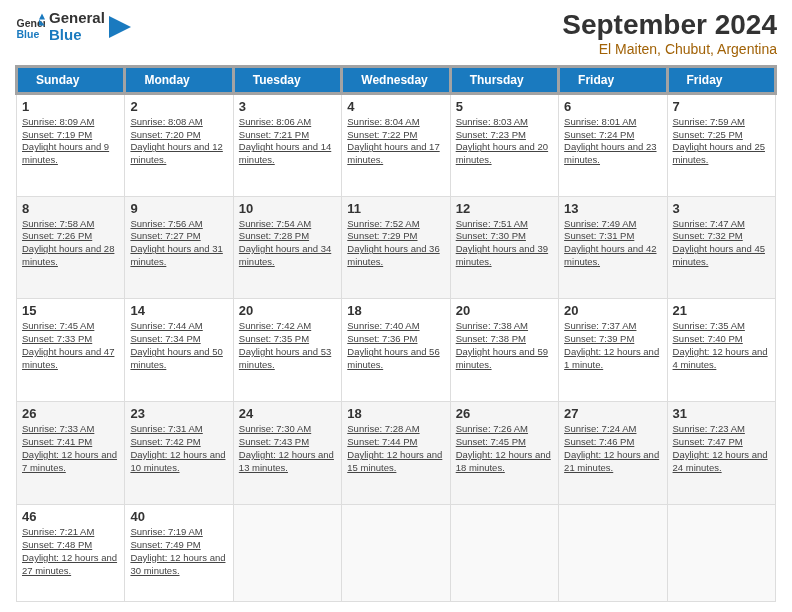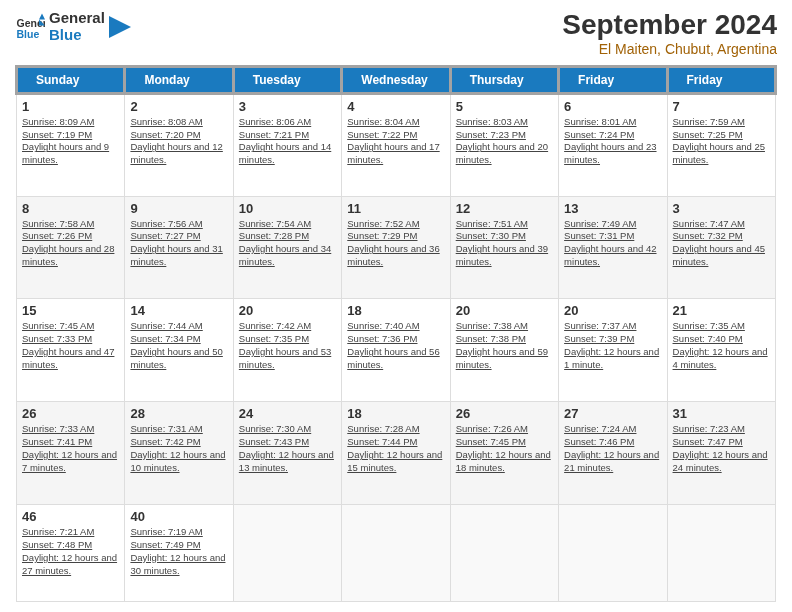--- a/index.html
+++ b/index.html
@@ -226,21 +226,21 @@
           <div class="day-info">Sunrise: 7:35 AM<br>Sunset: 7:40 PM<br>Daylight: 12 hours and 4 minutes.</div>
         </td>
       </tr>
 
       <tr>
         <td>
           <span class="day-number">26</span>
           <div class="day-info">Sunrise: 7:33 AM<br>Sunset: 7:41 PM<br>Daylight: 12 hours and 7 minutes.</div>
         </td>
         <td>
-          <span class="day-number">28</span>
+          <span class="day-number">23</span>
           <div class="day-info">Sunrise: 7:31 AM<br>Sunset: 7:42 PM<br>Daylight: 12 hours and 10 minutes.</div>
         </td>
         <td>
           <span class="day-number">24</span>
           <div class="day-info">Sunrise: 7:30 AM<br>Sunset: 7:43 PM<br>Daylight: 12 hours and 13 minutes.</div>
         </td>
         <td>
           <span class="day-number">18</span>
           <div class="day-info">Sunrise: 7:28 AM<br>Sunset: 7:44 PM<br>Daylight: 12 hours and 15 minutes.</div>
         </td>

